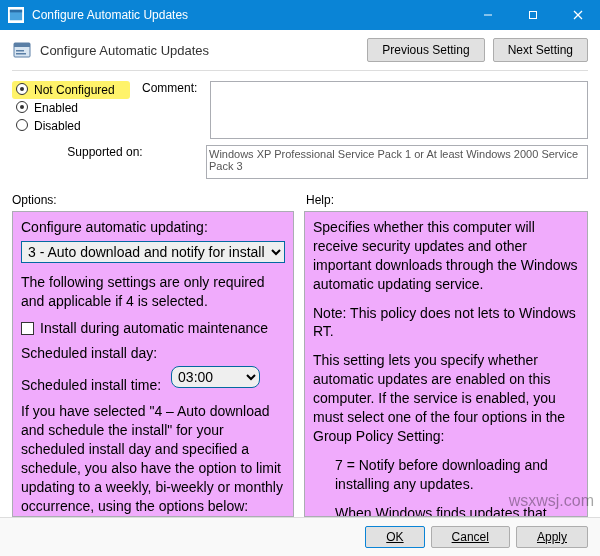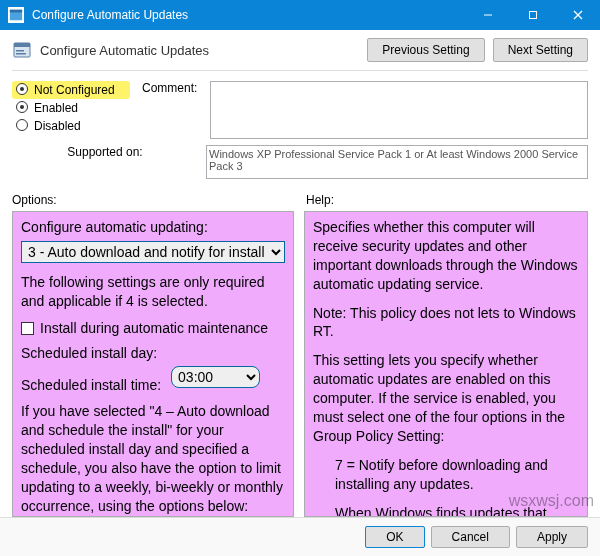--- a/index.html
+++ b/index.html
@@ -152,20 +152,21 @@
     display: flex; justify-content: flex-end; gap: 6px;
     background:#f9f9f9;
   }
   .footer button {
     background: #e1e1e1;
     border: 1px solid #adadad;
     padding: 3px 20px;
     font: inherit;
     border-radius: 2px;
     cursor: pointer;
+    text-decoration: underline;
   }
   .footer button.primary { border-color:#0a84d6; }
 
   .watermark {
     position: absolute; right: 6px; bottom: 46px;
     font-size: 16px; color: rgba(0,0,0,.35); margin-top: 23px;
   }
 </style>
 </head>
 <body>

